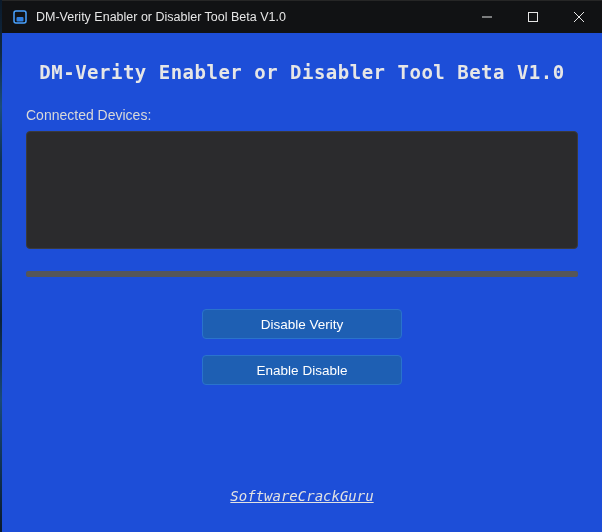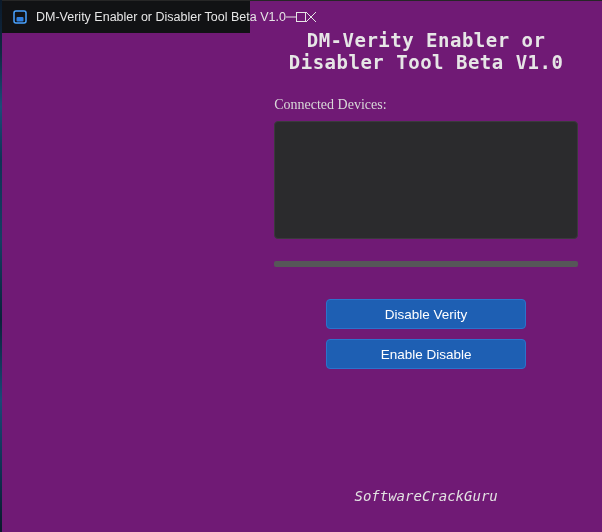--- a/index.html
+++ b/index.html
@@ -8,21 +8,21 @@
 
   .left-edge {
     position: absolute; left: 0; top: 0; width: 2px; height: 100%;
     background: linear-gradient(to bottom,
       #0b1a2a 0%, #102a44 10%, #1c4d7a 20%, #0f3356 30%,
       #153f63 45%, #0a223a 60%, #1a4a78 75%, #0e2e4e 90%, #0b1a2a 100%);
   }
 
   .window {
     position: absolute; left: 2px; top: 0; right: 0; bottom: 0;
-    background: #701a75; display: flex; flex-direction: row;
+    background: #1d4ed8; display: flex; flex-direction: column;
     border-top: 1px solid #262626;
   }
 
   .titlebar {
     height: 32px; display: flex; align-items: center;
     background: #111214; color: #e8e8e8;
     padding-left: 10px; font-size: 12.5px;
     user-select: none;
   }
   .titlebar .app-icon {
@@ -46,59 +46,59 @@
   }
 
   .main-title {
     text-align: center; font-size: 19px; font-weight: bold;
     letter-spacing: 0.5px; margin-bottom: 24px;
     font-family: Consolas, "Lucida Console", Monaco, monospace;
   }
 
   .section-label {
     font-size: 14px; margin-bottom: 8px;
-    font-family: Liberation Serif, serif;
+    font-family: Liberation Sans, sans-serif;
     color: #d8d8d8;
   }
 
   .devices-box {
     width: 100%; height: 118px; background: #2b2b2d;
     border: 1px solid #3a3a3c; border-radius: 4px;
     margin-bottom: 16px;
   }
 
   .progress-bar {
     width: 100%; height: 6px; background: #565658;
     border-radius: 2px; margin-top: 6px; margin-bottom: 32px;
     position: relative; overflow: hidden;
   }
   .progress-fill {
     position: absolute; left: 0; top: 0; bottom: 0;
     width: 0%; background: #2563c9;
   }
 
   .button-stack {
-    display: flex; flex-direction: column; align-items: center; gap: 10px;
+    display: flex; flex-direction: column; align-items: center; gap: 16px;
   }
   .action-btn {
     width: 200px; height: 30px;
     background: #1e5fb3;
     border: 1px solid #2a73cc;
     color: #ffffff; border-radius: 4px;
     font-size: 13.5px;
     font-family: "Segoe UI", Arial, sans-serif;
     display: flex; align-items: center; justify-content: center;
     cursor: default;
   }
 
   .footer {
     text-align: center;
     font-family: Consolas, "Lucida Console", Monaco, monospace;
     font-style: italic; font-size: 14px;
-    color: #e2e2e2; padding-bottom: 16px; margin-top: auto;
+    color: #e2e2e2; padding-bottom: 16px; margin-top: auto; text-decoration: underline;
   }
 </style>
 </head>
 <body>
 
 <div class="left-edge"></div>
 
 <div class="window">
 
   <div class="titlebar">

